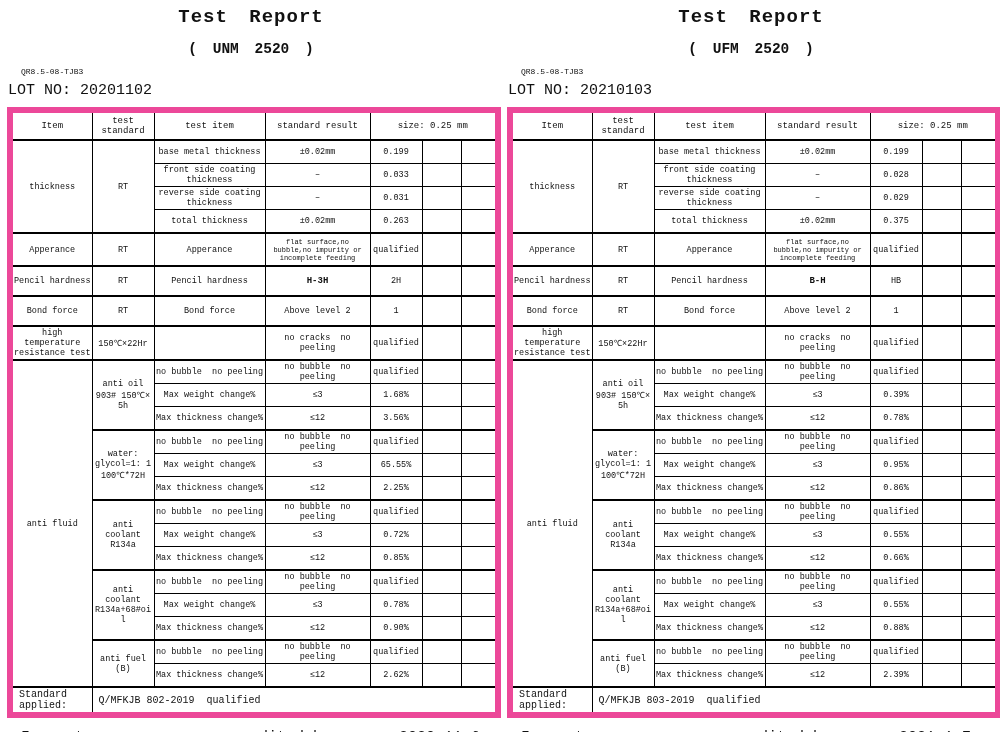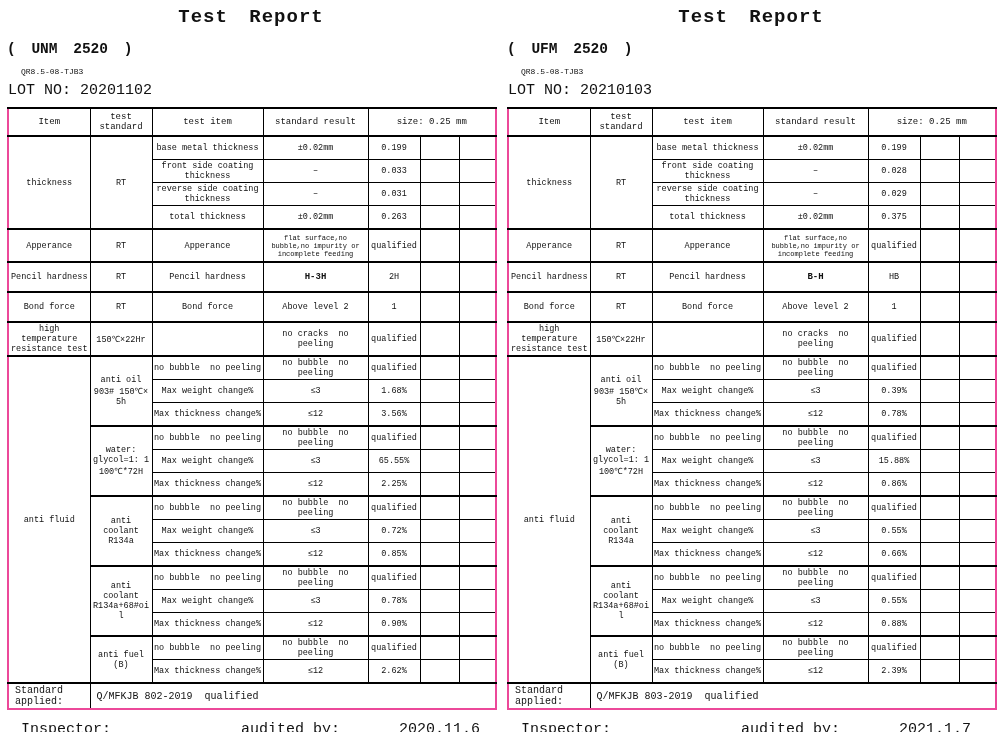--- a/index.html
+++ b/index.html
@@ -1,24 +1,24 @@
 <!DOCTYPE html>
 <html><head>
 <meta charset="utf-8">
 <style>
   html,body{margin:0;padding:0;background:#ffffff;}
   body{width:1000px;height:732px;color:#111;font-family:"Liberation Mono","DejaVu Sans Mono",monospace;}
   .wrap{display:flex;width:815px;}
   .page{width:500px;box-sizing:border-box;padding:2px 5px 0 7px;}
   .title{text-align:center;font-weight:bold;font-size:19px;word-spacing:9px;letter-spacing:1px;margin-top:4px;}
-  .subtitle{font-weight:bold;font-size:14.5px;word-spacing:7px;margin-top:13px;}
+  .subtitle{text-align:center;font-weight:bold;font-size:14.5px;word-spacing:7px;margin-top:13px;}
   .doccode{font-size:8px;margin-top:10px;margin-left:14px;}
   .lotrow{font-size:15px;margin-top:6px;display:flex;margin-left:1px;align-items:center;}
   .lotrow .lbl{width:72px;}
-  table{border-collapse:collapse;table-layout:fixed;width:488px;margin-top:8px;border:2px solid #ec4899;}
+  table{border-collapse:collapse;table-layout:fixed;width:488px;margin-top:8px;border:6px solid #ec4899;}
   td,th{border:1px solid #000;font-size:8.5px;font-weight:normal;text-align:center;vertical-align:middle;
         padding:1px 1px;white-space:pre-wrap;overflow:hidden;height:20px;word-break:break-word;}
   th{height:24px;font-size:9px;}
   tr.gb>td,tr.gb>th{border-top:2px solid #000;}
   tr.single>td{height:26px;}
   tr.tall>td{height:29px;}
   td.xs{font-size:7px;}
   td.b{font-weight:bold;font-size:9px;}
   td.sa{text-align:left;padding-left:6px;font-size:10px;}
   td.itemc{font-size:8.5px;}
@@ -375,21 +375,21 @@
 100℃*72H</td>
             <td>no bubble  no peeling</td>
             <td>no bubble  no peeling</td>
             <td>qualified</td>
             <td></td>
             <td></td>
           </tr>
           <tr>
             <td>Max weight change%</td>
             <td>≤3</td>
-            <td>15.88%</td>
+            <td>0.95%</td>
             <td></td>
             <td></td>
           </tr>
           <tr>
             <td>Max thickness change%</td>
             <td>≤12</td>
             <td>0.86%</td>
             <td></td>
             <td></td>
           </tr>

